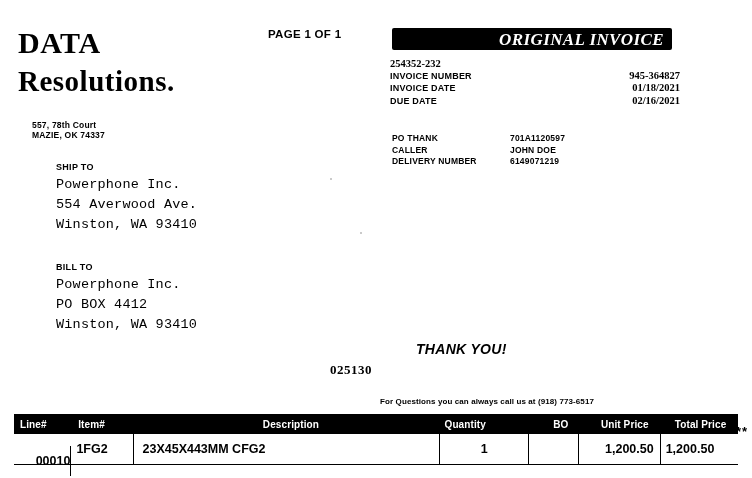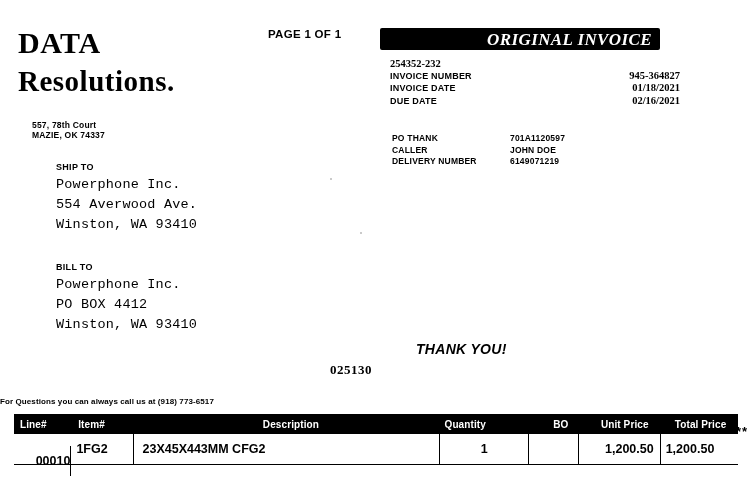--- a/index.html
+++ b/index.html
@@ -51,21 +51,21 @@
     left: 268px;
     top: 28px;
     font-size: 11.5px;
     font-weight: bold;
     letter-spacing: 0.3px;
   }
 
   
   .banner {
     position: absolute;
-    left: 380px;
+    left: 392px;
     top: 28px;
     width: 280px;
     height: 22px;
     background: #000000;
     color: #ffffff;
     border-radius: 2px;
   }
   .banner-text {
     position: absolute;
     right: 8px;
@@ -171,21 +171,21 @@
     font-size: 14px;
     letter-spacing: 0.3px;
   }
 
   
   .questions {
     position: absolute;
     left: 0;
     top: 397px;
     width: 594px;
-    text-align: left;
+    text-align: right;
     font-size: 8px;
     font-weight: bold;
     letter-spacing: 0.1px;
   }
 
   
   .table {
     position: absolute;
     left: 14px;
     top: 414px;

